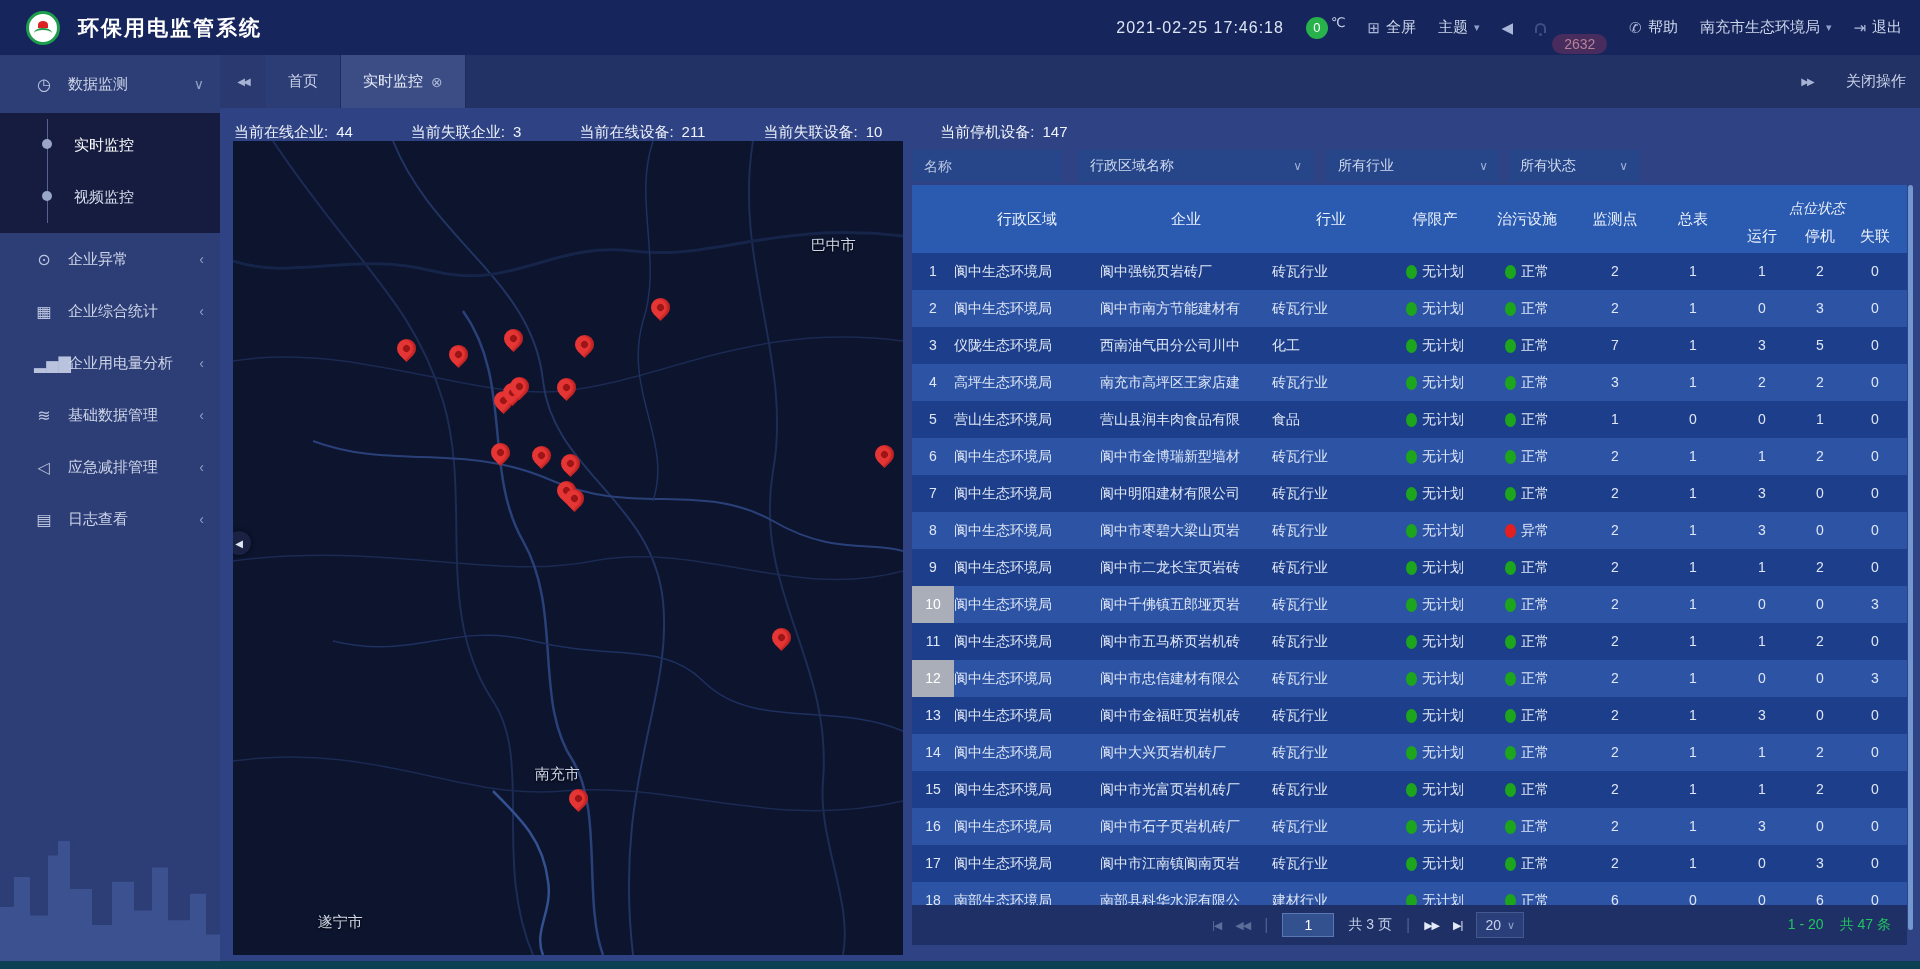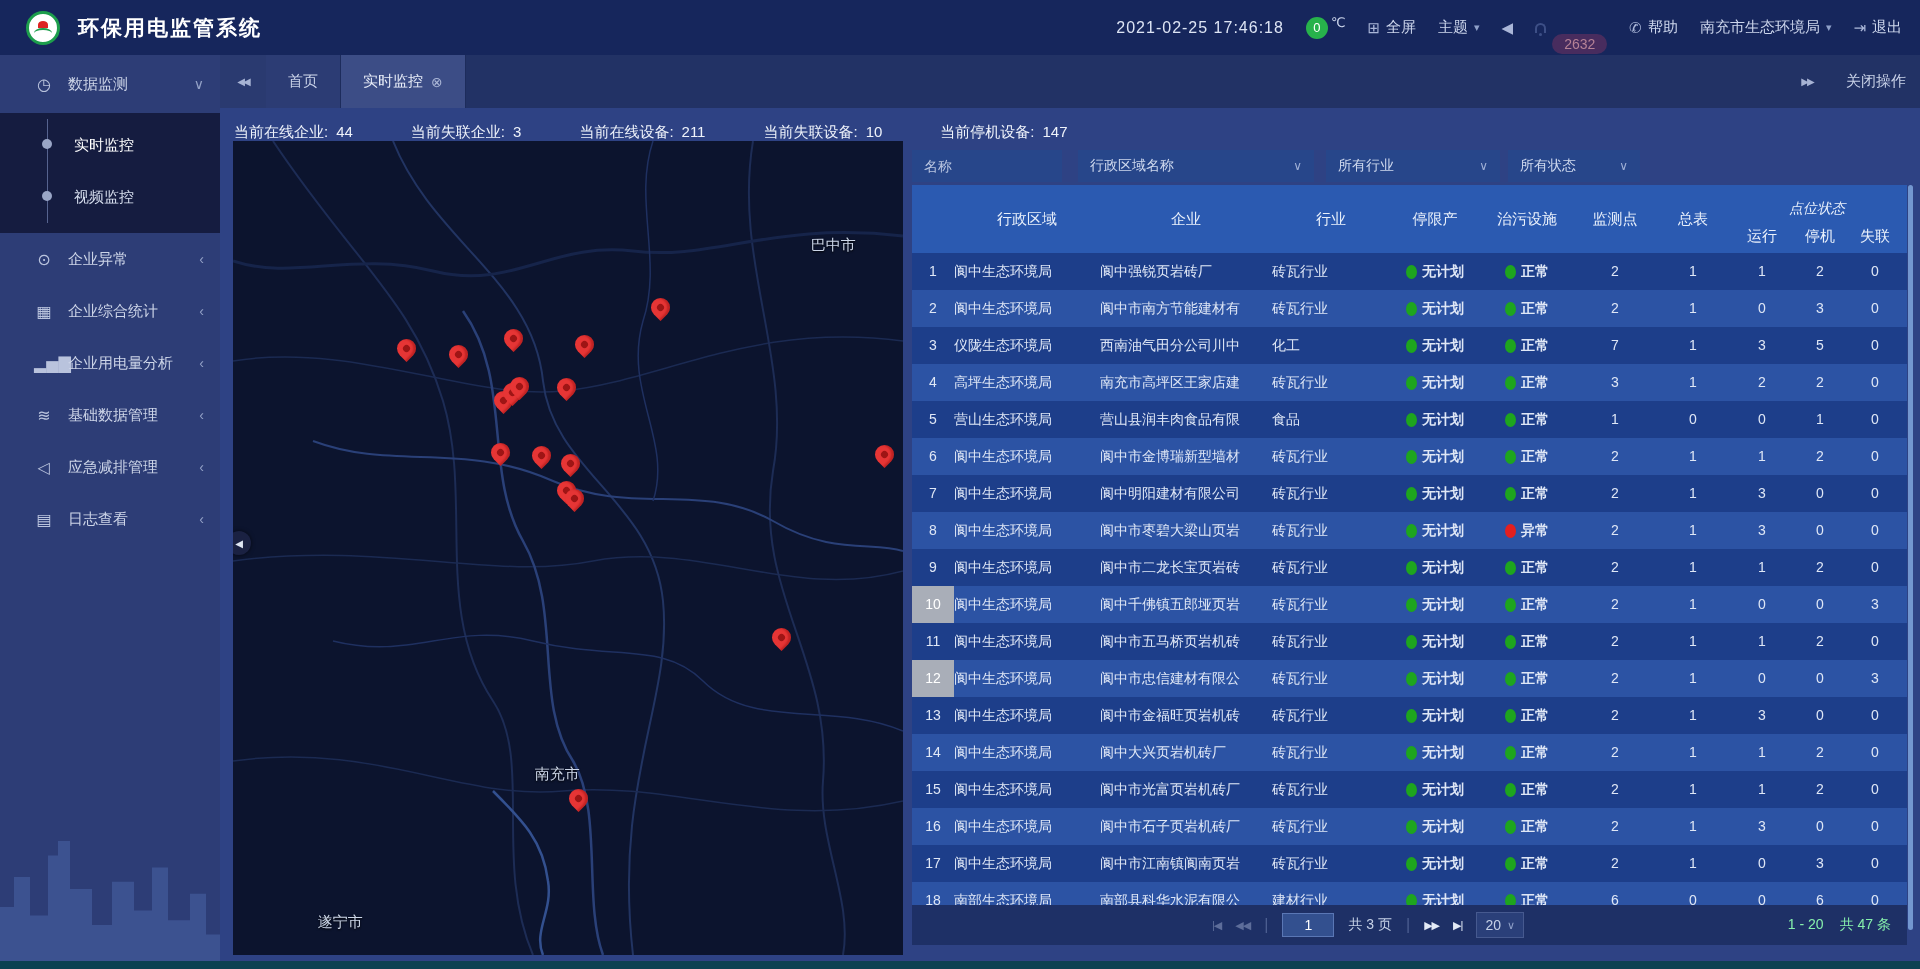--- a/index.html
+++ b/index.html
@@ -74,35 +74,35 @@
   .th { grid-row:1 / 3; display:flex; align-items:center; justify-content:center; }
   .th-group { grid-row:1; grid-column:9 / 12; display:flex; align-items:flex-end; justify-content:center; font-style:italic; padding-bottom:2px; font-size:14px; }
   .th-sub { grid-row:2; display:flex; align-items:center; justify-content:center; }
   .tbody { height:652px; overflow:hidden; }
   .trow { display:grid; grid-template-columns:var(--cols); height:37px; line-height:37px; font-size:14px; color:#dfe7f6; }
   .trow:nth-child(odd) { background:#1d3e8a; }
   .trow:nth-child(even) { background:#2c53a4; }
   .td { overflow:hidden; white-space:nowrap; text-align:center; }
   .td.left { text-align:left; }
   .td-no.hl { background:#a9aeb8; color:#fff; }
-  .dotcell { display:flex; align-items:center; gap:5px; justify-content:center;font-weight:bold; }
+  .dotcell { display:flex; align-items:center; gap:5px; justify-content:center; }
   .dot { width:11px; height:14px; border-radius:50%; flex:0 0 auto; }
   .dot.green { background:#1ea51e; }
   .dot.red { background:#e31f1f; }
   .vscroll { position:absolute; right:-6px; top:0; width:5px; height:745px; background:#7fa6dd; border-radius:3px; opacity:.85; }
 
   
   .pager { position:absolute; left:692px; top:797px; width:995px; height:40px; background:#1e3066; display:flex; align-items:center; color:#c6d1e7; font-size:14px; }
   .pager-center { position:absolute; left:300px; display:flex; align-items:center; gap:14px; }
   .pg-ico { font-size:11px; letter-spacing:-1px; cursor:pointer; color:#e3eaf6; }
   .pg-ico.disabled { color:#5d6d9a; cursor:default; }
   .pg-sep { color:#4d5f92; font-size:16px; }
   .pg-input { width:52px; height:24px; background:#33508f; border:1px solid #5a77b5; color:#fff; text-align:center; font-size:14px; }
   .pg-size { height:26px; background:#2a3f79; border:1px solid #46598f; display:flex; align-items:center; gap:6px; padding:0 8px; cursor:pointer; }
-  .pager-right { position:absolute; right:16px; display:flex; gap:16px; color:#86efac; }
+  .pager-right { position:absolute; right:16px; display:flex; gap:16px; color:#22c55e; }
 
   .footer-strip { position:absolute; left:0; bottom:0; width:1920px; height:8px; background:#0b4152; z-index:40; }
 </style>
 </head>
 <body>
 
 <div class="app-header">
   <div class="logo"></div>
   <div class="app-title">环保用电监管系统</div>
   <div class="header-right">

